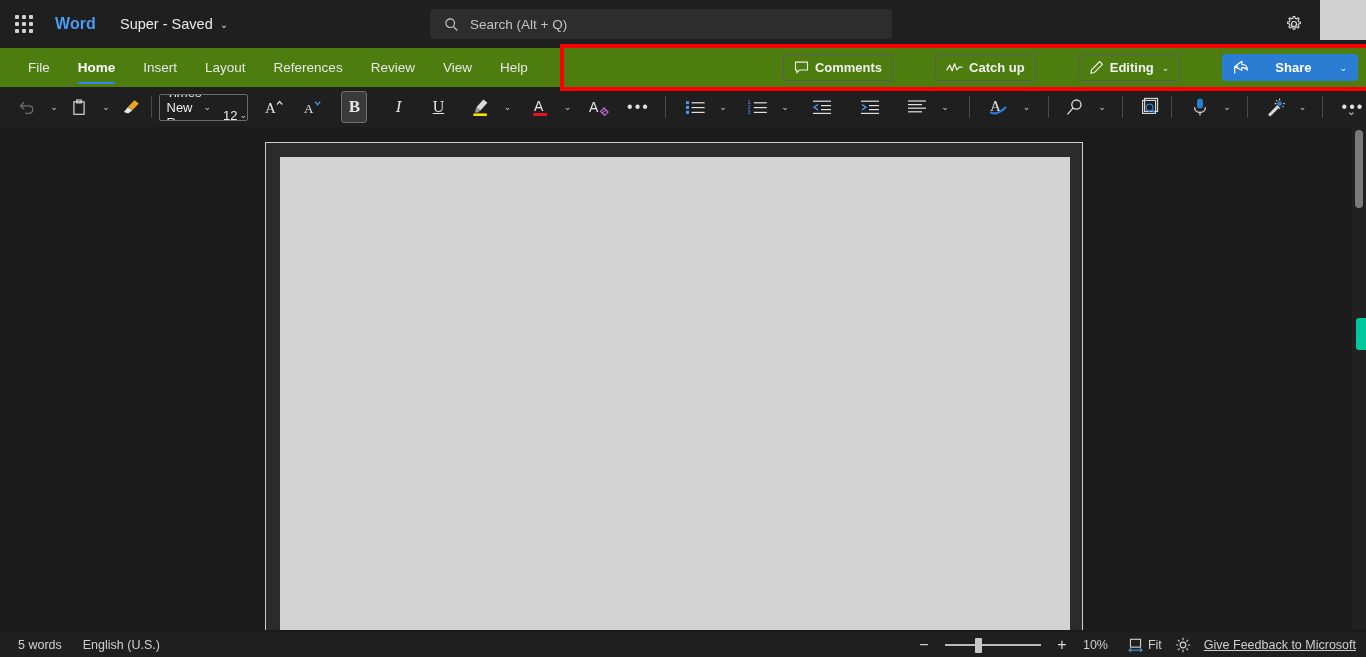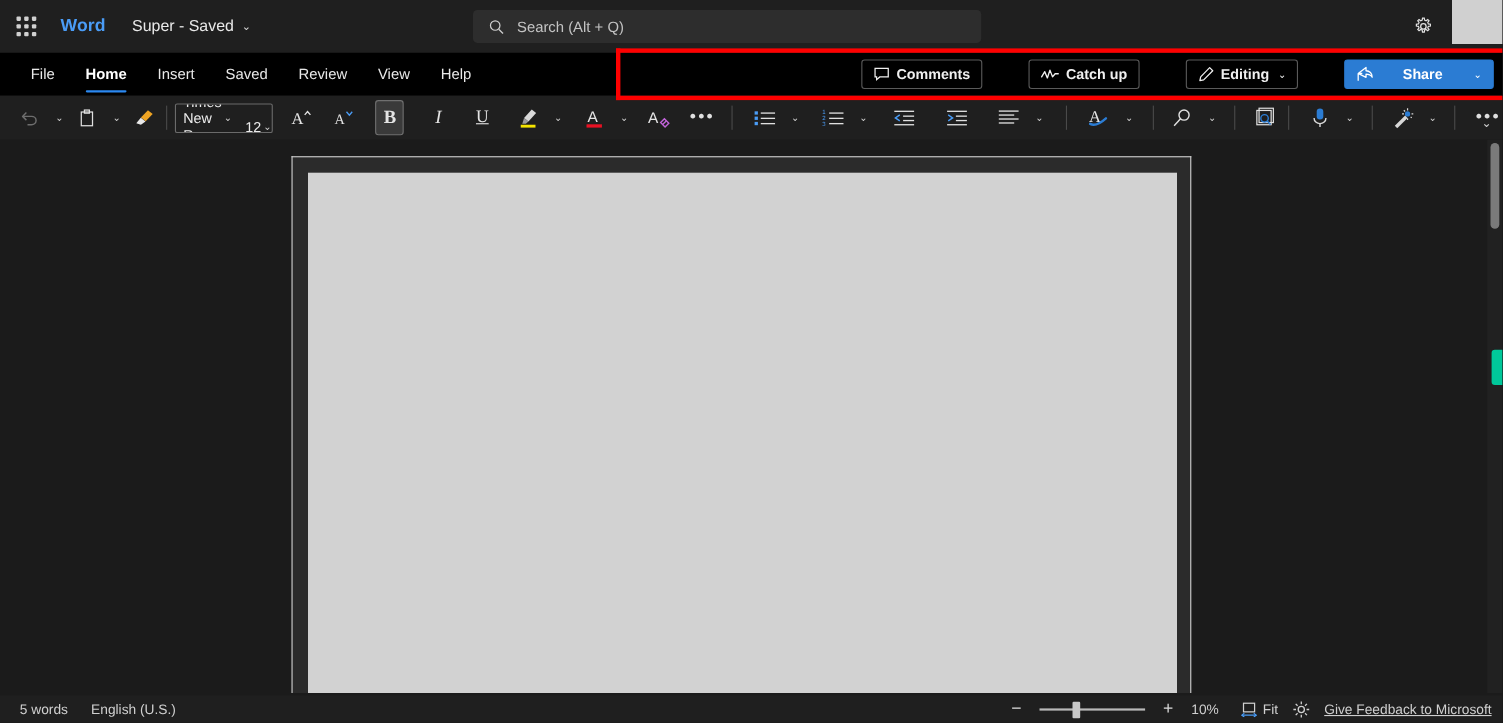--- a/index.html
+++ b/index.html
@@ -43,21 +43,21 @@
     position:absolute; left:1282px; top:12px; width:24px; height:24px;
     display:flex; align-items:center; justify-content:center; cursor:pointer;
   }
   .topright-panel {
     position:absolute; left:1320px; top:0; width:46px; height:40px; background:#d0d0d0;
   }
 
   
   .ribbonbar {
     position:absolute; left:0; top:48px; width:1366px; height:39px;
-    background:#000000; display:flex; align-items:flex-end;
+    background:#4d7c0f; display:flex; align-items:flex-end;
   }
   .tabs { display:flex; align-items:center; height:39px; padding-left:14px; }
   .tab {
     position:relative; font-size:13.5px; color:#e8e8e8; padding:0 14px;
     height:39px; line-height:39px; cursor:pointer; white-space:nowrap;
   }
   .tab.active { font-weight:bold; color:#ffffff; }
   .tab.active::after {
     content:""; position:absolute; left:14px; right:14px; bottom:3px;
     height:2.5px; background:#2b88f0; border-radius:2px;
@@ -215,21 +215,22 @@
   </div>
 
   <div class="topright-panel"></div>
 </div>
 
 <div class="ribbonbar">
   <div class="tabs">
     <div class="tab">File</div>
     <div class="tab active">Home</div>
     <div class="tab">Insert</div>
-    <div class="tab">Saved</div>
+    <div class="tab">Layout</div>
+    <div class="tab">References</div>
     <div class="tab">Review</div>
     <div class="tab">View</div>
     <div class="tab">Help</div>
   </div>
 
   <div class="rb-actions">
     <div class="rb-btn">
       <span>
         <svg width="15" height="15" viewBox="0 0 16 16">
           <path d="M1.6 2.2h12.8v8.4H6.2L3.1 13.3v-2.7H1.6z" fill="none" stroke="#f0f0f0" stroke-width="1.2"></path>

